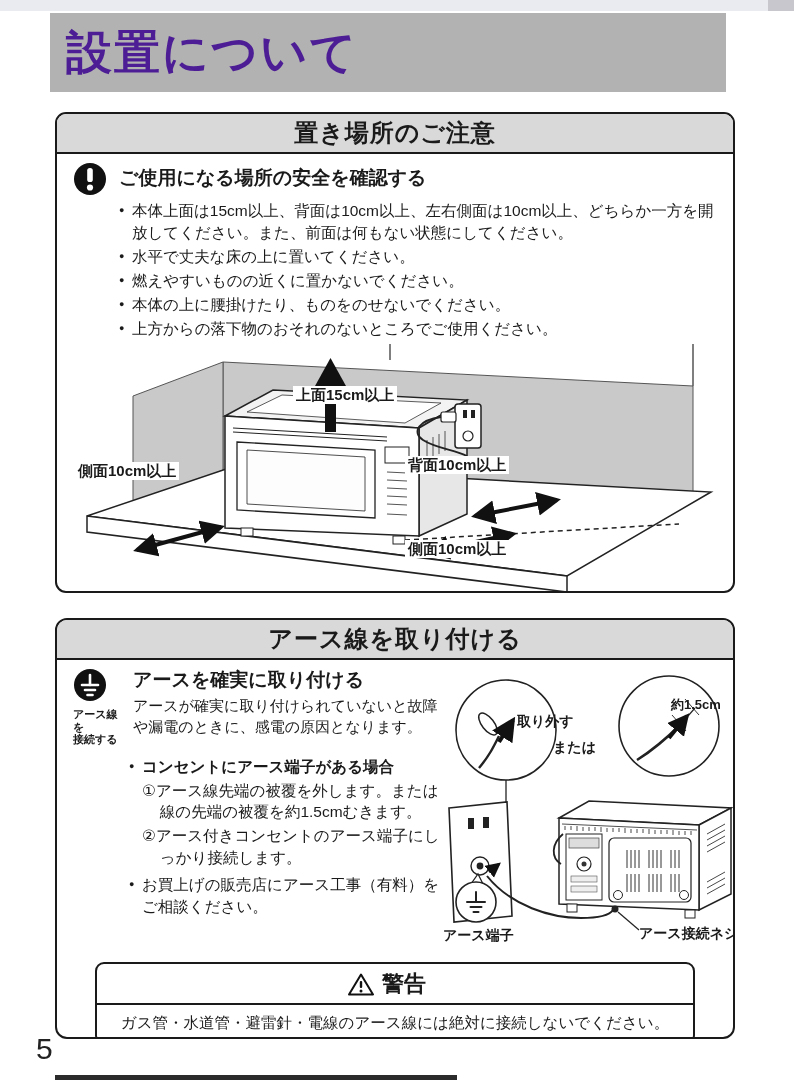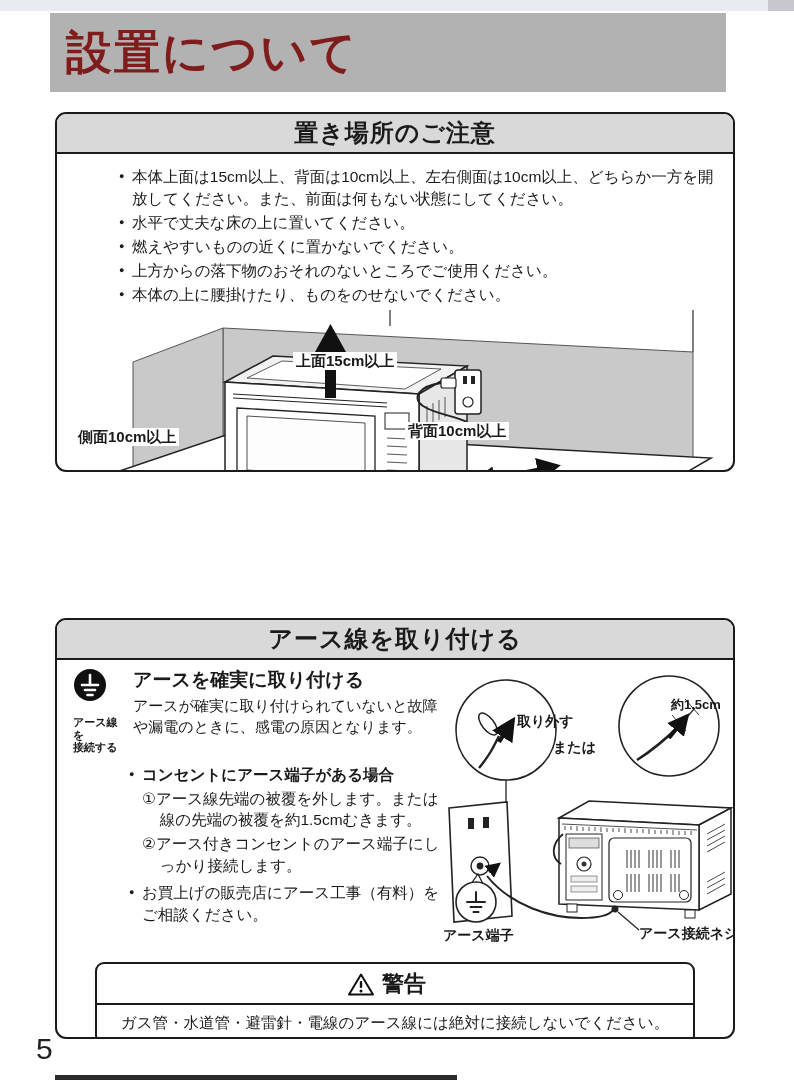--- a/index.html
+++ b/index.html
@@ -5,45 +5,45 @@
   html,body{margin:0;padding:0;}
   body{
     width:794px;height:1080px;position:relative;overflow:hidden;background:#fff;
     font-family:"Liberation Sans","DejaVu Sans",sans-serif;color:#1a1a1a;
   }
   .top-strip{position:absolute;left:0;top:0;width:794px;height:11px;background:#eaeaf1;}
   .top-strip-end{position:absolute;right:0;top:0;width:26px;height:11px;background:#c7c7cd;}
   .bottom-strip{position:absolute;left:55px;top:1075px;width:402px;height:5px;background:#2b2b2b;}
 
   .title-band{position:absolute;left:50px;top:13px;width:676px;height:79px;background:#b2b2b2;display:flex;align-items:center;}
-  .title-band .t{font-size:46px;font-weight:bold;color:#7f1d1d;margin-left:16px;letter-spacing:2px;}
+  .title-band .t{font-size:46px;font-weight:bold;color:#4c1d95;margin-left:16px;letter-spacing:2px;}
 
   .section{position:absolute;left:55px;width:680px;box-sizing:border-box;border:2.5px solid #1a1a1a;border-radius:11px;background:#fff;overflow:hidden;}
-  #section1{top:112px;height:360px;}
-  #section2{top:618px;height:421px;}
+  #section1{top:112px;height:481px;}
+  #section2{top:618px;height:421px;border-radius:12px;}
   .section-header{height:38px;background:#d9d9d9;border-bottom:2.5px solid #1a1a1a;display:flex;align-items:center;justify-content:center;font-size:24px;font-weight:bold;letter-spacing:1px;}
 
   
   .s1-content{padding:8px 16px 0 16px;}
   .s1-head-row{display:flex;align-items:flex-start;gap:12px;}
   .icon-circle{flex:0 0 auto;}
   .s-heading{font-size:19px;font-weight:bold;line-height:1.3;margin-top:4px;}
   .bullets{list-style:none;margin:4px 0 0 0;padding:0 0 0 46px;font-size:15.5px;line-height:1.42;}
   .bullets li{position:relative;padding-left:13px;margin-top:2px;}
   .bullets li::before{content:"●";position:absolute;left:0;top:4px;font-size:9px;}
 
   .diagram1{position:relative;width:640px;height:250px;margin:4px auto 0 auto;}
   .dlabel{position:absolute;background:#fff;font-size:15px;font-weight:bold;padding:0 3px;white-space:nowrap;line-height:1.2;}
 
   
   .s2-content{display:flex;padding:8px 10px 0 16px;height:296px;box-sizing:border-box;}
   .s2-left{width:368px;flex:0 0 auto;}
   .s2-head-row{display:flex;gap:8px;}
   .icon-col{width:52px;flex:0 0 auto;text-align:center;}
-  .icon-caption{font-size:11px;font-weight:bold;line-height:1.15;margin-top:14px;text-align:left;}
+  .icon-caption{font-size:11px;font-weight:bold;line-height:1.15;margin-top:6px;text-align:left;}
   .s2-body{font-size:15px;line-height:1.4;margin-top:2px;}
   .case-list{list-style:none;margin:10px 0 0 0;padding:0 0 0 56px;font-size:15.5px;line-height:1.4;}
   .case-list > li{position:relative;padding-left:13px;margin-top:6px;}
   .case-list > li::before{content:"●";position:absolute;left:0;top:4px;font-size:9px;}
   .case-title{font-weight:bold;}
   .step{text-indent:-1.15em;padding-left:1.15em;margin-top:2px;font-weight:normal;}
   .case-body{margin-top:2px;font-weight:normal;}
 
   .diagram2{position:relative;width:302px;height:288px;flex:0 0 auto;}
   .dlabel2{position:absolute;background:transparent;font-size:14px;font-weight:bold;white-space:nowrap;line-height:1.1;}
@@ -61,26 +61,36 @@
 <div class="top-strip"></div>
 <div class="top-strip-end"></div>
 
 <div class="title-band">
   <div class="t">設置について</div>
 </div>
 
 <div class="section" id="section1">
   <div class="section-header">置き場所のご注意</div>
   <div class="s1-content">
+    <div class="s1-head-row">
+      <span class="icon-circle">
+        <svg width="34" height="34" viewBox="0 0 34 34">
+          <circle cx="17" cy="17" r="16" fill="#111"></circle>
+          <rect x="14.2" y="6" width="5.6" height="14" rx="2.6" fill="#fff"></rect>
+          <circle cx="17" cy="25.5" r="3.1" fill="#fff"></circle>
+        </svg>
+      </span>
+      <div class="s-heading">ご使用になる場所の安全を確認する</div>
+    </div>
     <ul class="bullets">
       <li>本体上面は15cm以上、背面は10cm以上、左右側面は10cm以上、どちらか一方を開放してください。また、前面は何もない状態にしてください。</li>
       <li>水平で丈夫な床の上に置いてください。</li>
       <li>燃えやすいものの近くに置かないでください。</li>
+      <li>本体の上に腰掛けたり、ものをのせないでください。</li>
       <li>上方からの落下物のおそれのないところでご使用ください。</li>
-      <li>本体の上に腰掛けたり、ものをのせないでください。</li>
     </ul>
 
     <div class="diagram1">
       <svg width="640" height="250" viewBox="0 0 640 250">
         <defs>
           <marker id="ah" markerWidth="7" markerHeight="7" refX="5" refY="3" orient="auto-start-reverse">
             <path d="M0,0 L6,3 L0,6 z" fill="#111"></path>
           </marker>
         </defs>
 

